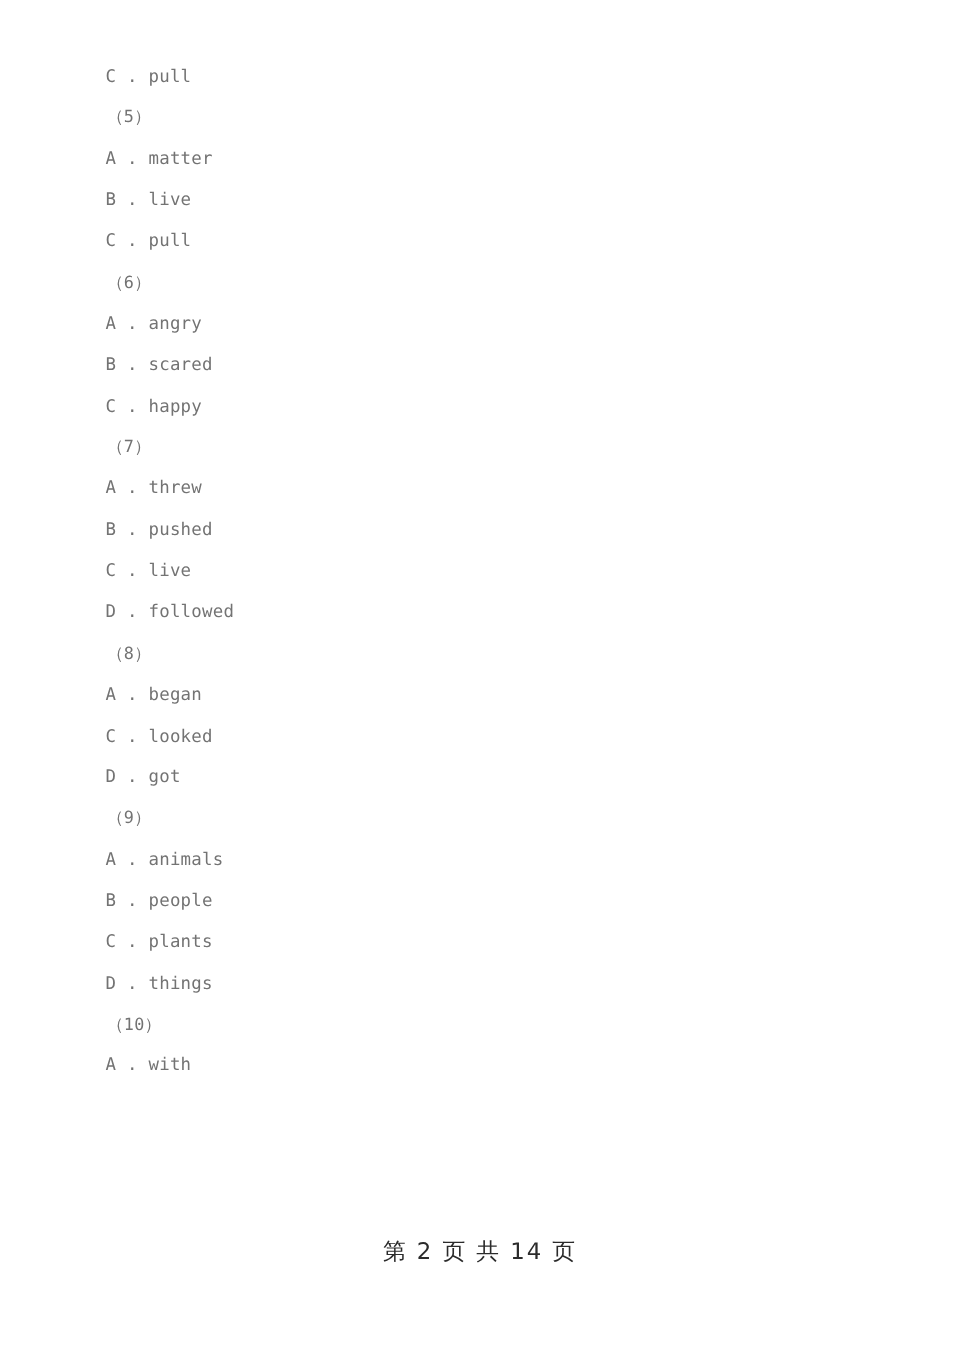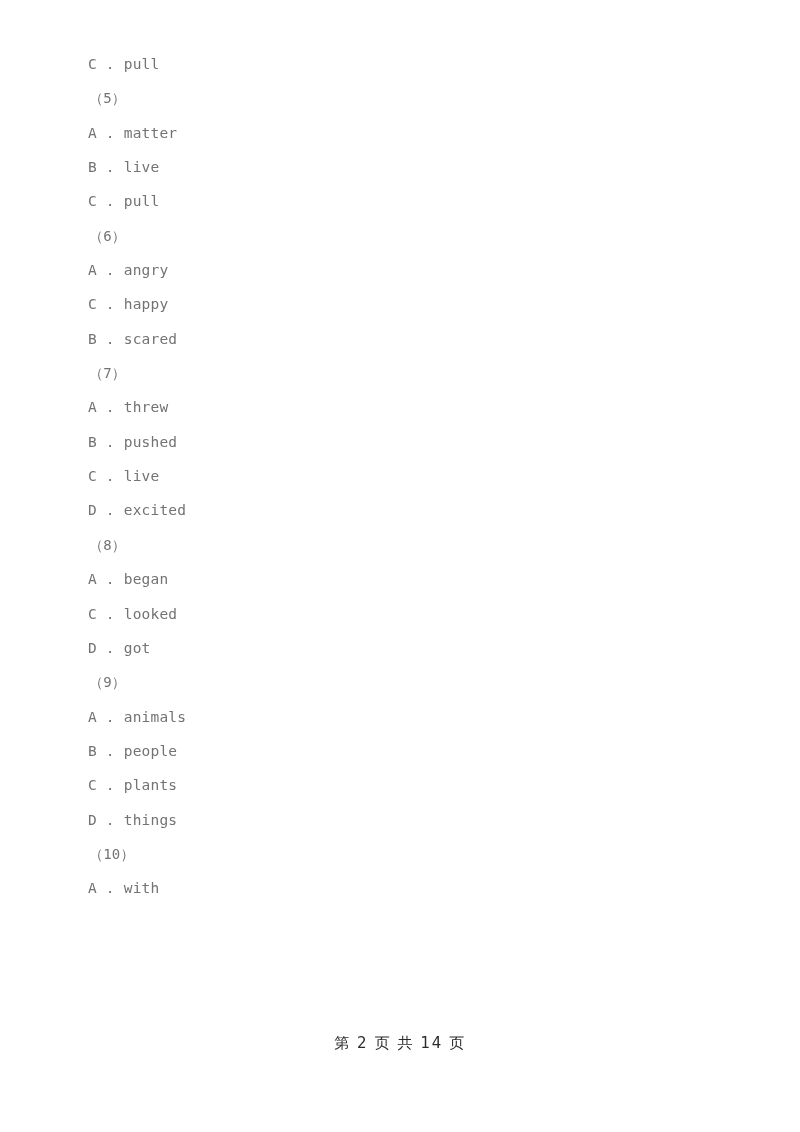--- a/index.html
+++ b/index.html
@@ -40,47 +40,47 @@
     padding-left: 89px;
     font-size: 14px;
   }
   .footer {
     position: absolute;
     left: 0;
     right: 0;
     top: 1032px;
     text-align: center;
     font-family: "DejaVu Sans", "Liberation Sans", sans-serif;
-    font-size: 15px;
+    font-size: 19px;
     color: #2b2b2b;
     letter-spacing: 1.6px;
     height: 22px;
     line-height: 22px;
   }
 </style>
 </head>
 <body>
 
 <div class="page">
 
   <div class="content">
       <div class="line option">C . pull</div>
       <div class="line qnum">（5）</div>
       <div class="line option">A . matter</div>
       <div class="line option">B . live</div>
       <div class="line option">C . pull</div>
       <div class="line qnum">（6）</div>
       <div class="line option">A . angry</div>
+      <div class="line option">B . scared</div>
       <div class="line option">C . happy</div>
-      <div class="line option">B . scared</div>
       <div class="line qnum">（7）</div>
       <div class="line option">A . threw</div>
       <div class="line option">B . pushed</div>
       <div class="line option">C . live</div>
-      <div class="line option">D . excited</div>
+      <div class="line option">D . followed</div>
       <div class="line qnum">（8）</div>
       <div class="line option">A . began</div>
       <div class="line option">C . looked</div>
       <div class="line option">D . got</div>
       <div class="line qnum">（9）</div>
       <div class="line option">A . animals</div>
       <div class="line option">B . people</div>
       <div class="line option">C . plants</div>
       <div class="line option">D . things</div>
       <div class="line qnum">（10）</div>

